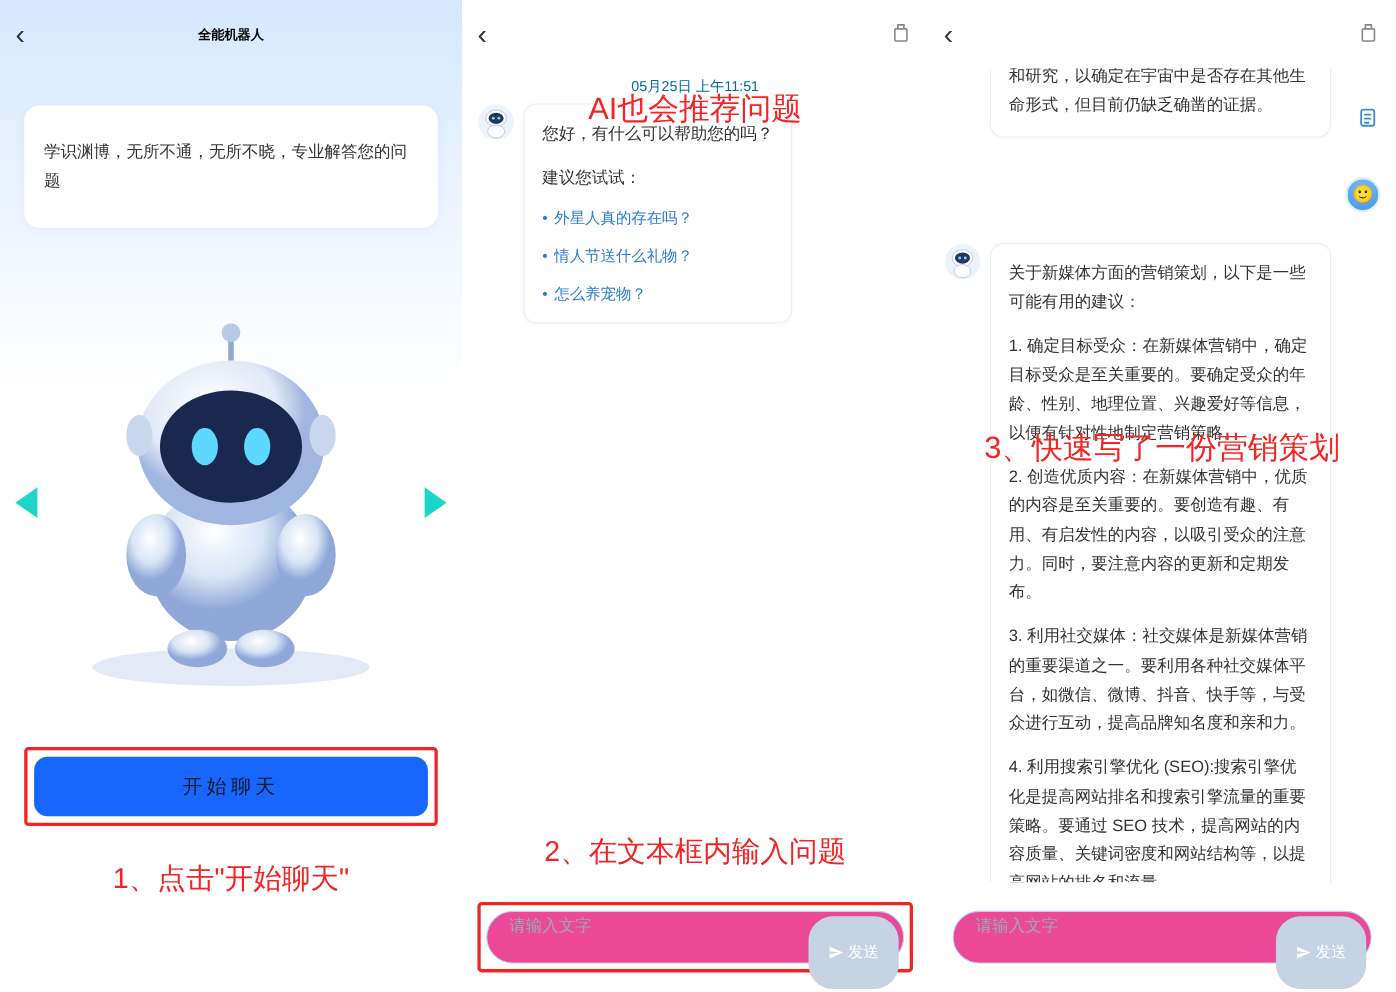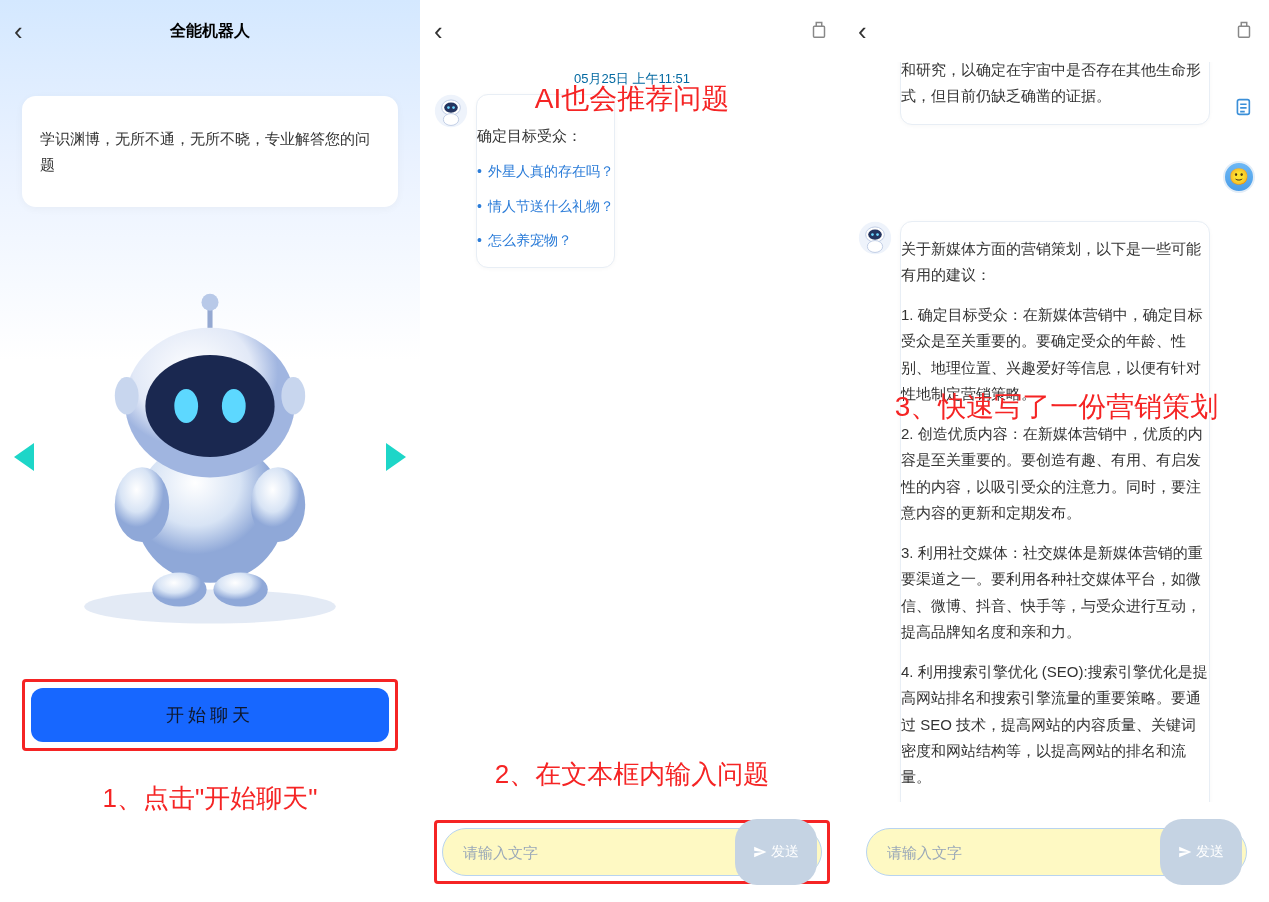--- a/index.html
+++ b/index.html
@@ -17,21 +17,21 @@
       background: #fff;
     }
     .screen1 { width: 420px; background: linear-gradient(180deg, #d4e8ff 0%, #eaf2ff 18%, #fff 40%); }
     .screen2 { width: 424px; background: #fff; }
     .screen3 { width: 425px; background: #fff; }
 
     
     .hdr { display: flex; align-items: center; padding: 14px 12px; position: relative; height: 62px; }
     .hdr.center { justify-content: center; }
     .back { font-size: 26px; color: #333; cursor: pointer; position: absolute; left: 14px; }
-    .title { font-size: 16px; font-weight: 700; color: #000; }
+    .title { font-size: 12px; font-weight: 700; color: #000; }
     .report-icon { position: absolute; right: 14px; cursor: pointer; }
     .report-icon svg { width: 22px; height: 22px; }
 
     
     .intro-card {
       margin: 34px 22px 0 22px;
       background: #fff;
       border-radius: 14px;
       padding: 30px 18px;
       font-size: 15px;
@@ -53,37 +53,37 @@
     .overlay-red { color: #f52424; font-size: 28px; font-weight: 500; position: absolute; z-index: 10; white-space: nowrap; }
     .s2-overlay { top: 80px; left: 50%; transform: translateX(-50%); }
     .s3-overlay { top: 388px; left: 50%; transform: translateX(-50%); }
 
     .msg-row { display: flex; padding: 6px 14px; }
     .msg-row.left { justify-content: flex-start; }
     .msg-row.right { justify-content: flex-end; }
     .avatar { width: 34px; height: 34px; flex-shrink: 0; }
     .bubble {
       background: #fff; border: 1px solid #e8eef5; border-radius: 12px;
-      padding: 14px 0; font-size: 15px; line-height: 1.75; color: #333;
+      padding: 14px 16px; font-size: 15px; line-height: 1.75; color: #333;
       max-width: 310px; box-shadow: 0 1px 4px rgba(0,0,0,0.03);
     }
     .msg-row.left .avatar { margin-right: 8px; }
     .msg-row.right .avatar { margin-left: 8px; }
     .bubble.user { background: #1767ff; color: #fff; border: none; }
     .sugg-title { margin-top: 14px; }
     .sugg-item { color: #2b7cd8; font-size: 14px; margin-top: 10px; cursor: pointer; }
     .sugg-item::before { content: "•"; color: #2b7cd8; margin-right: 6px; }
 
     .screen3 .chat-body { height: 740px; overflow: hidden; }
     .long-txt p { margin-bottom: 14px; }
 
     .input-zone { position: absolute; bottom: 18px; left: 14px; right: 14px; }
     .input-wrap { border: 3px solid #f52424; padding: 5px; border-radius: 4px; }
     .input-wrap.noborder { border: 3px solid transparent; padding: 5px; }
-    .input-bar { display: flex; align-items: center; background: #fef9c3; border: 1px solid #b8d4f0; border-radius: 28px; padding: 4px 4px 4px 20px; height: 48px; }
+    .input-bar { display: flex; align-items: flex-start; background: #ec4899; border: 1px solid #b8d4f0; border-radius: 28px; padding: 4px 4px 4px 20px; height: 48px; }
     .input-bar input { flex: 1; border: none; background: transparent; font-size: 15px; outline: none; color: #333; }
     .input-bar input::placeholder { color: #9aa8b8; }
     .send-btn { background: #c5d3e3; color: #fff; border: none; border-radius: 22px; padding: 24px 18px; font-size: 14px; cursor: pointer; display: flex; align-items: center; gap: 4px; }
     .caption2 { color: #f52424; font-size: 26px; text-align: center; position: absolute; bottom: 110px; left: 0; right: 0; font-weight: 500; }
 
     .doc-icon { position: absolute; right: 16px; top: 96px; cursor: pointer; }
     .doc-icon svg { width: 22px; height: 22px; }
 
     .bot-avatar svg { width: 34px; height: 34px; }
     .user-avatar { width: 32px; height: 32px; border-radius: 50%; background: linear-gradient(180deg,#6db8f5,#4a9de8); display:flex; align-items:center; justify-content:center; border:2px solid #e3edf7; }
@@ -156,21 +156,22 @@
       <svg viewBox="0 0 40 40">
           <circle cx="20" cy="20" r="19" fill="#eef3fb"></circle>
           <ellipse cx="20" cy="16" rx="11" ry="9" fill="#fff" stroke="#b8c6e0"></ellipse>
           <ellipse cx="20" cy="16" rx="8" ry="6" fill="#24345f"></ellipse>
           <circle cx="17" cy="16" r="1.6" fill="#6dd8ff"></circle>
           <circle cx="23" cy="16" r="1.6" fill="#6dd8ff"></circle>
           <ellipse cx="20" cy="30" rx="9" ry="7" fill="#fff" stroke="#b8c6e0"></ellipse>
         </svg>
     </div>
     <div class="bubble">
-      <div class="sugg-title">确定目标受众：</div>
+      <div>您好，有什么可以帮助您的吗？</div>
+      <div class="sugg-title">建议您试试：</div>
       <div class="sugg-item">外星人真的存在吗？</div>
       <div class="sugg-item">情人节送什么礼物？</div>
       <div class="sugg-item">怎么养宠物？</div>
     </div>
   </div>
 
   <div class="caption2">2、在文本框内输入问题</div>
 
   <div class="input-zone">
     <div class="input-wrap">

